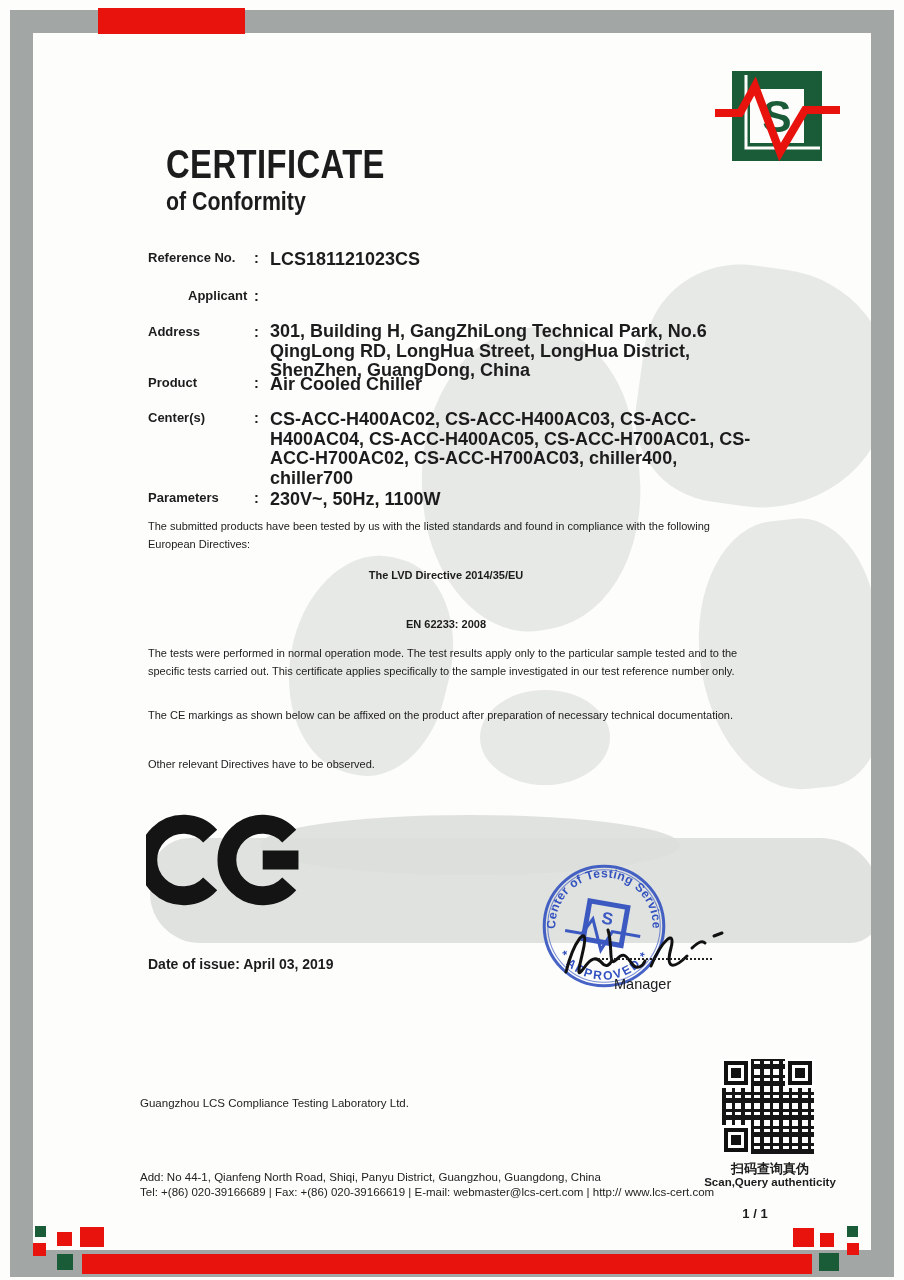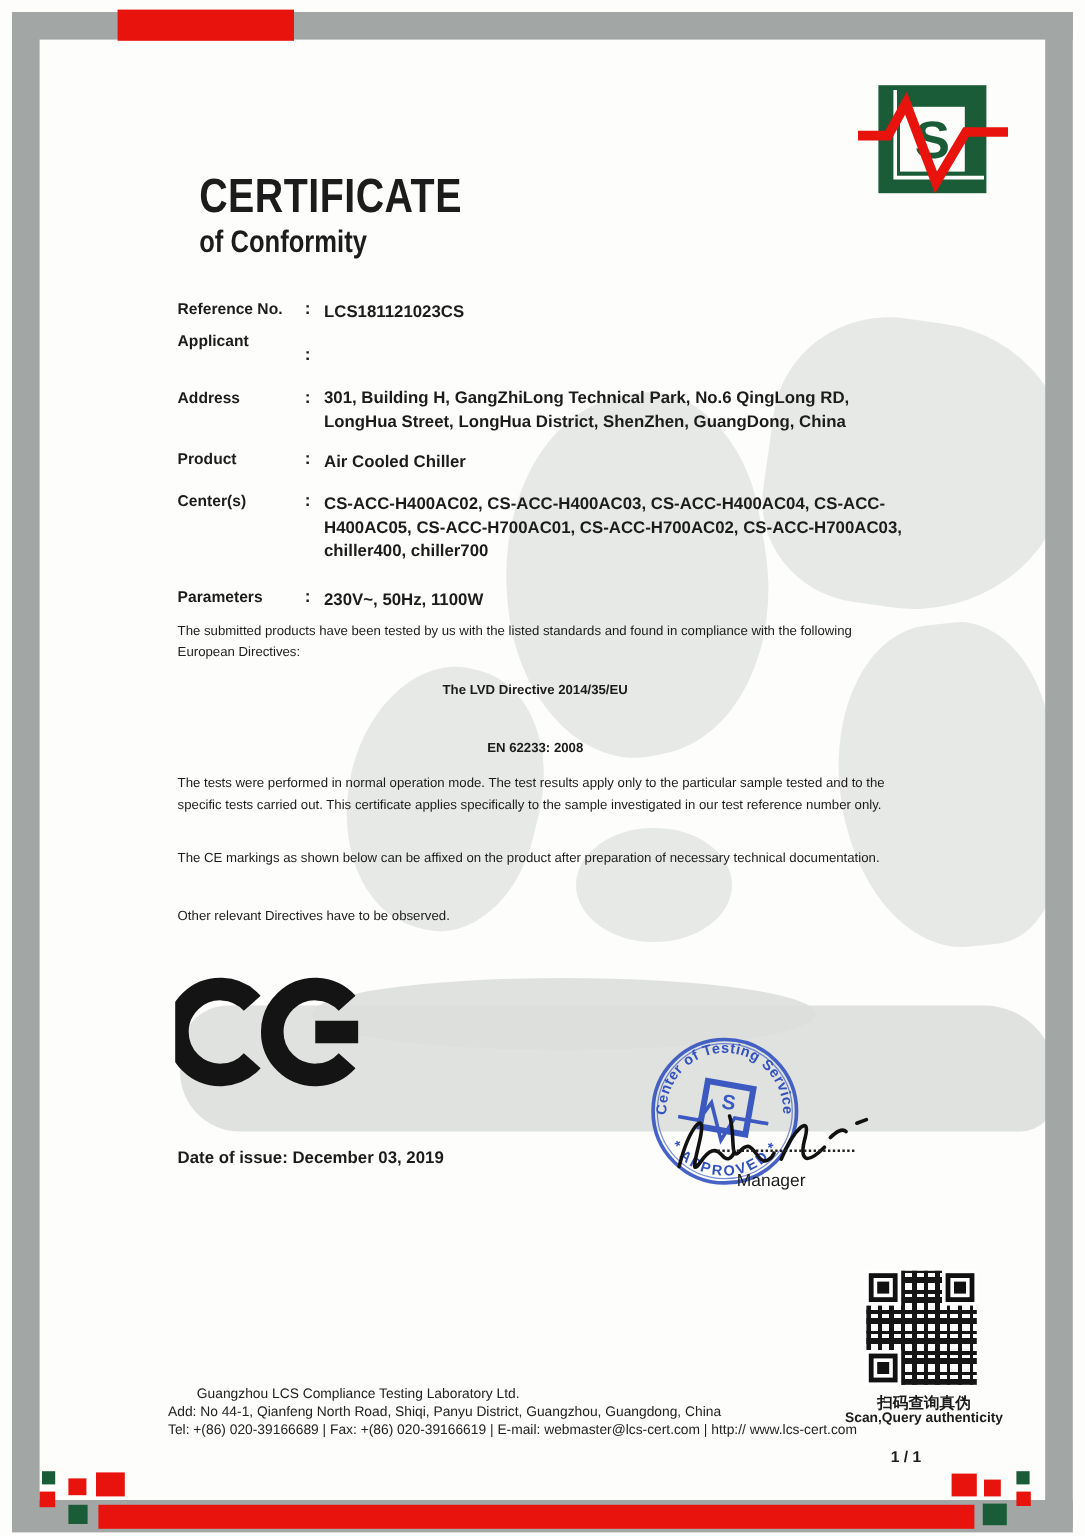--- a/index.html
+++ b/index.html
@@ -11,21 +11,21 @@
   .red{background:#e8130d;}
   .green{background:#1b5c38;}
   
   .blob{position:absolute;background:#e3e7e2;opacity:.9;}
   
   .title{font-weight:bold;font-size:40px;letter-spacing:.5px;transform:scaleX(.82);transform-origin:left top;white-space:nowrap;}
   .subtitle{font-weight:bold;font-size:26px;transform:scaleX(.82);transform-origin:left top;white-space:nowrap;}
   
   .flabel{position:absolute;left:148px;width:110px;font-weight:bold;font-size:13px;}
   .fcolon{position:absolute;left:254px;font-weight:bold;font-size:14.5px;}
-  .fvalue{position:absolute;left:270px;width:494px;font-weight:bold;font-size:14px;line-height:19.5px;}
+  .fvalue{position:absolute;left:270px;width:494px;font-weight:bold;font-size:18px;line-height:19.5px;}
   
   .para{position:absolute;left:148px;width:596px;font-size:11px;line-height:17.5px;}
   .bold{font-weight:bold;text-align:center;}
   
   #qr{position:absolute;left:722px;top:1059px;width:92px;height:95px;background-color:#fff;
       background-image:
         repeating-linear-gradient(0deg,#151515 0 5px,transparent 5px 8px,#151515 8px 11px,transparent 11px 17px),
         repeating-linear-gradient(90deg,#151515 0 4px,transparent 4px 10px,#151515 10px 13px,transparent 13px 19px);}
   .finder{position:absolute;width:16px;height:16px;border:4px solid #111;background:#fff;box-shadow:0 0 0 3px #fff;}
   .finder::after{content:"";position:absolute;left:3px;top:3px;width:10px;height:10px;background:#111;}
@@ -74,21 +74,21 @@
     <polyline points="3,47 28,47 43,20 68,86 93,44 128,44" fill="none" stroke="#e8130d" stroke-width="8" stroke-linejoin="miter"></polyline>
   </svg>
 
   <div class="abs title" style="left:166px;top:142px;">CERTIFICATE</div>
   <div class="abs subtitle" style="left:166px;top:186px;">of Conformity</div>
 
   <div class="flabel" style="top:250px;">Reference No.</div>
   <div class="fcolon" style="top:250px;">:</div>
   <div class="fvalue" style="top:250px;">LCS181121023CS</div>
 
-  <div class="flabel" style="top:276px;">Applicant</div>
+  <div class="flabel" style="top:288px;margin-left:40px;">Applicant</div>
   <div class="fcolon" style="top:288px;">:</div>
 
   <div class="flabel" style="top:324px;">Address</div>
   <div class="fcolon" style="top:324px;">:</div>
   <div class="fvalue" style="top:322px;">301, Building H, GangZhiLong Technical Park, No.6 QingLong RD, LongHua Street, LongHua District, ShenZhen, GuangDong, China</div>
 
   <div class="flabel" style="top:375px;">Product</div>
   <div class="fcolon" style="top:375px;">:</div>
   <div class="fvalue" style="top:375px;">Air Cooled Chiller</div>
 
@@ -106,21 +106,21 @@
   <div class="para" style="top:707px;">The CE markings as shown below can be affixed on the product after preparation of necessary technical documentation.</div>
   <div class="para" style="top:645px;">The tests were performed in normal operation mode. The test results apply only to the particular sample tested and to the specific tests carried out. This certificate applies specifically to the sample investigated in our test reference number only.</div>
   <div class="para" style="top:756px;">Other relevant Directives have to be observed.</div>
 
   <svg class="abs" style="left:146px;top:810px;" width="160" height="100" viewBox="0 0 170 104">
     <path d="M 68.2 26.6 A 38 38 0 1 0 68.2 77.4" fill="none" stroke="#141414" stroke-width="20"></path>
     <path d="M 152.2 26.6 A 38 38 0 1 0 152.2 77.4" fill="none" stroke="#141414" stroke-width="20"></path>
     <path d="M 124 52 H 162" fill="none" stroke="#141414" stroke-width="20"></path>
   </svg>
 
-  <div class="abs bold" style="left:148px;top:956px;font-size:14px;">Date of issue: December 03, 2019</div>
+  <div class="abs bold" style="left:148px;top:956px;font-size:14px;">Date of issue: April 03, 2019</div>
 
   <svg class="abs" style="left:528px;top:850px;" width="152" height="152" viewBox="0 0 150 150">
     <defs>
       <path id="arcTop" d="M 27 75 A 48 48 0 1 1 123 75" fill="none"></path>
       <path id="arcBot" d="M 22 75 A 53 53 0 0 0 128 75" fill="none"></path>
     </defs>
     <circle cx="75" cy="75" r="59" fill="none" stroke="#3352c0" stroke-width="3" opacity=".9"></circle>
     <circle cx="75" cy="75" r="55.5" fill="none" stroke="#3352c0" stroke-width="1" opacity=".65"></circle>
     <text font-family="Liberation Sans, sans-serif" font-size="12" font-weight="bold" fill="#3352c0" letter-spacing="0.5">
       <textPath href="#arcTop" startOffset="50%" text-anchor="middle">Center of Testing Service</textPath>
@@ -147,17 +147,17 @@
 
   <div id="qr">
     <div class="finder" style="left:2px;top:2px;"></div>
     <div class="finder" style="right:2px;top:2px;"></div>
     <div class="finder" style="left:2px;bottom:2px;"></div>
   </div>
   <div class="qrcap" style="top:1160px;font-size:13px;">扫码查询真伪</div>
   <div class="qrcap" style="top:1176px;font-size:11.5px;">Scan,Query authenticity</div>
   <div class="qrcap" style="top:1192px;font-size:13px;width:130px;margin-top:14px;">1 / 1</div>
 
-  <div class="foot" style="top:1155px;margin-left:24px;">Guangzhou LCS Compliance Testing Laboratory Ltd.</div>
+  <div class="foot" style="top:1096px;">Guangzhou LCS Compliance Testing Laboratory Ltd.</div>
   <div class="foot" style="top:1170px;">Add: No 44-1, Qianfeng North Road, Shiqi, Panyu District, Guangzhou, Guangdong, China</div>
   <div class="foot" style="top:1185px;">Tel: +(86) 020-39166689  |  Fax: +(86) 020-39166619  |  E-mail: webmaster@lcs-cert.com  |  http:// www.lcs-cert.com</div>
 
 </div>
 
 </body></html>

